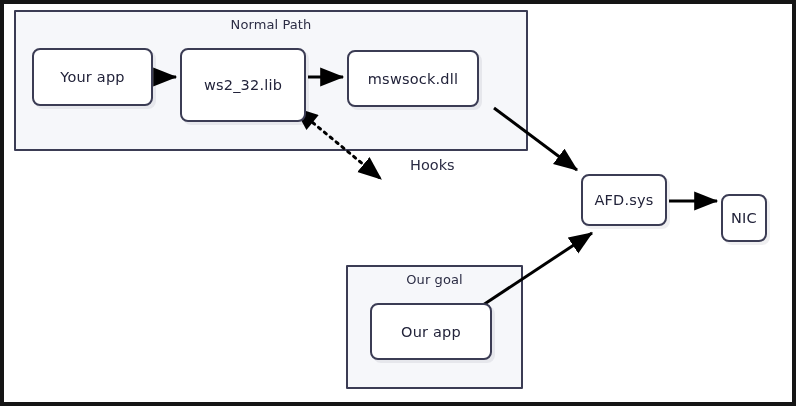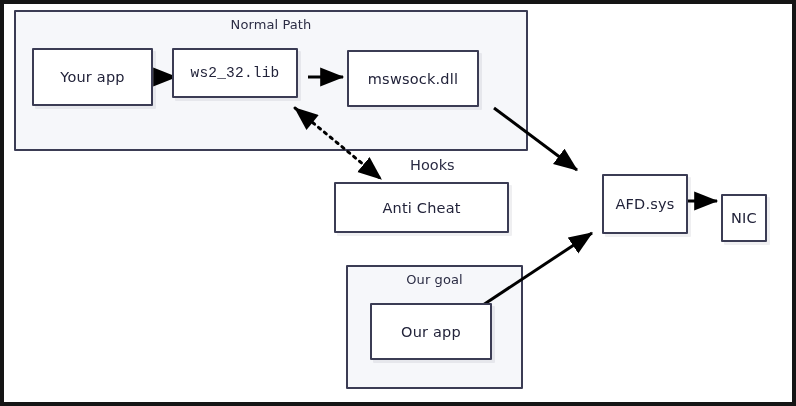--- a/index.html
+++ b/index.html
@@ -51,21 +51,21 @@
     text-align: center;
     font-size: 13px;
     color: #2b2c44;
     letter-spacing: 0.1px;
   }
   .node {
     position: absolute;
     box-sizing: border-box;
     background: #ffffff;
     border: 2px solid #3b3c54;
-    border-radius: 1px;
+    border-radius: 8px;
     display: flex;
     align-items: center;
     justify-content: center;
     box-shadow: 3px 3px 0 rgba(30,30,50,0.07);
     z-index: 3;
   }
   .node .node-label {
     font-size: 14.5px;
     color: #22233a;
     letter-spacing: 0.2px;
@@ -80,24 +80,24 @@
     white-space: nowrap;
     z-index: 4;
   }
 
   
   #cluster-normal-path { left: 10px;  top: 6px;   width: 514px; height: 141px; }
   #cluster-our-goal    { left: 342px; top: 261px; width: 177px; height: 124px; }
 
   
   #node-your-app    { left: 28px;  top: 44px;  width: 121px; height: 58px; }
-  #node-ws2-32-lib  { left: 168px; top: 44px;  width: 126px; height: 50px; font-family: Liberation Mono, monospace; }
+  #node-ws2-32-lib  { left: 176px; top: 44px;  width: 126px; height: 74px; }
   #node-mswsock-dll { left: 343px; top: 46px;  width: 132px; height: 57px; }
   #node-anti-cheat  { left: 330px; top: 178px; width: 175px; height: 51px; }
-  #node-afd-sys     { left: 598px; top: 170px; width: 86px;  height: 60px; }
+  #node-afd-sys     { left: 577px; top: 170px; width: 86px;  height: 52px; }
   #node-nic         { left: 717px; top: 174px; width: 46px;  height: 48px; margin-top: 16px; }
   #node-our-app     { left: 366px; top: 299px; width: 122px; height: 57px; text-align: center; }
 
   
   #edge-label-hooks { left: 404px; top: 153px; }
 </style>
 </head>
 <body>
 
 <div id="frame">
@@ -157,23 +157,20 @@
     </div>
 
     <div class="node" id="node-ws2-32-lib">
       <span class="node-label">ws2_32.lib</span>
     </div>
 
     <div class="node" id="node-mswsock-dll">
       <span class="node-label">mswsock.dll</span>
     </div>
 
-    <div class="node" id="node-anti-cheat">
-      <span class="node-label">Anti Cheat</span>
-    </div>
 
     <div class="node" id="node-afd-sys">
       <span class="node-label">AFD.sys</span>
     </div>
 
     <div class="node" id="node-nic">
       <span class="node-label">NIC</span>
     </div>
 
     <div class="node" id="node-our-app">

